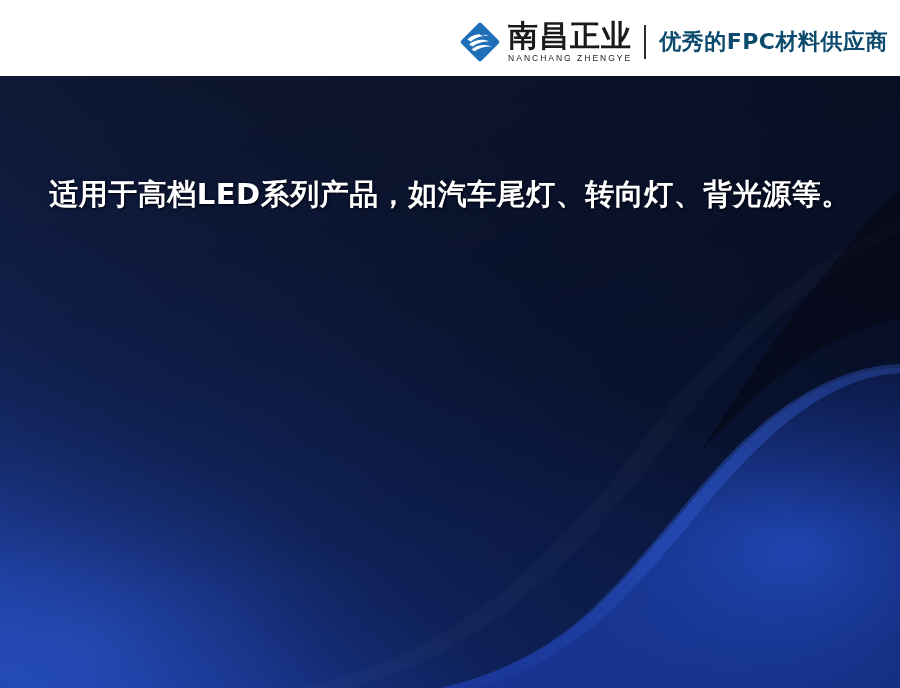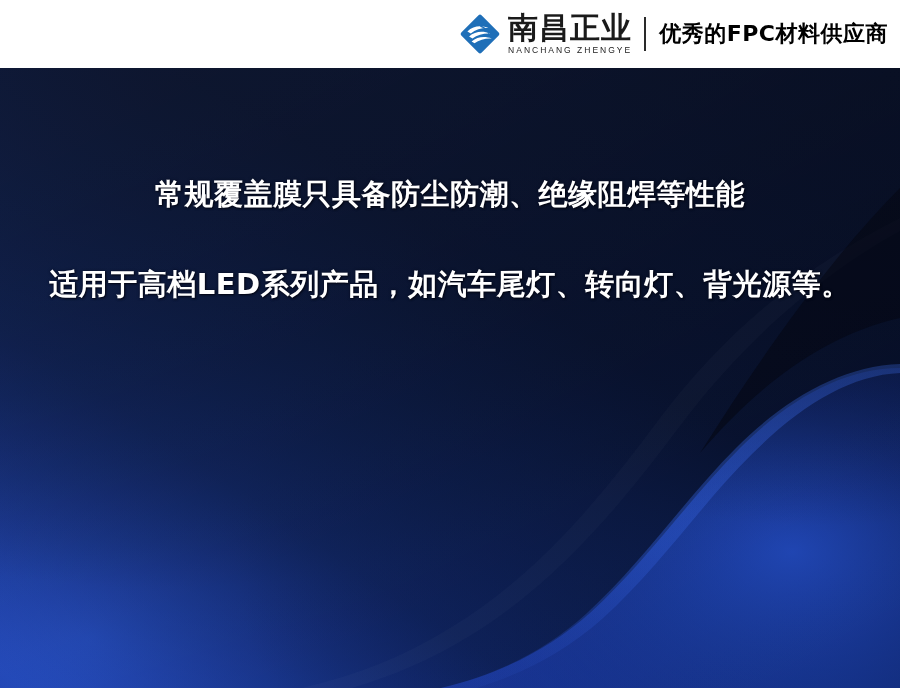--- a/index.html
+++ b/index.html
@@ -14,21 +14,21 @@
     position: relative;
     width: 900px;
     height: 688px;
     overflow: hidden;
     background: #ffffff;
   }
 
   
   #header {
     position: absolute;
-    left: 0; top: 0;
+    left: 0; top: 8px;
     width: 900px;
     height: 68px;
     background: #ffffff;
     z-index: 40;
   }
   #logo-lockup {
     position: absolute;
     right: 12px;
     top: 0;
     height: 68px;
@@ -72,21 +72,21 @@
   .logo-divider {
     width: 2px;
     height: 34px;
     background: #2a2a2a;
     margin-right: 13px;
     flex: 0 0 auto;
   }
   .logo-tagline {
     font-size: 22px;
     font-weight: bold;
-    color: #000000;
+    color: #0c4a6e;
     letter-spacing: 0.5px;
     white-space: nowrap;
     font-family: "DejaVu Sans", "Liberation Sans", sans-serif;
   }
 
   
   #bg-art {
     position: absolute;
     left: 0; top: 68px;
     width: 900px;
@@ -233,21 +233,20 @@
 
       <path d="M 900,-10 L 900,250
                C 820,268 756,320 700,385
                C 760,290 830,190 900,120 Z" fill="#01040e" opacity="0.55"></path>
 
       <rect x="0" y="0" width="900" height="620" fill="url(#gSheen)"></rect>
     </svg>
   </div>
 
   <div id="body-copy">
-    <div class="copy-line">常规覆盖膜只具备防尘防潮、绝缘阻焊等性能</div>
     <div class="copy-line">适用于高档LED系列产品，如汽车尾灯、转向灯、背光源等。</div>
   </div>
 
   <div id="header">
     <div id="logo-lockup">
 
       <svg class="logo-mark" viewBox="0 0 100 100">
         <g transform="rotate(45 50 50)">
           <rect x="16" y="16" width="68" height="68" rx="5" ry="5" fill="#1f6fb8"></rect>
         </g>

